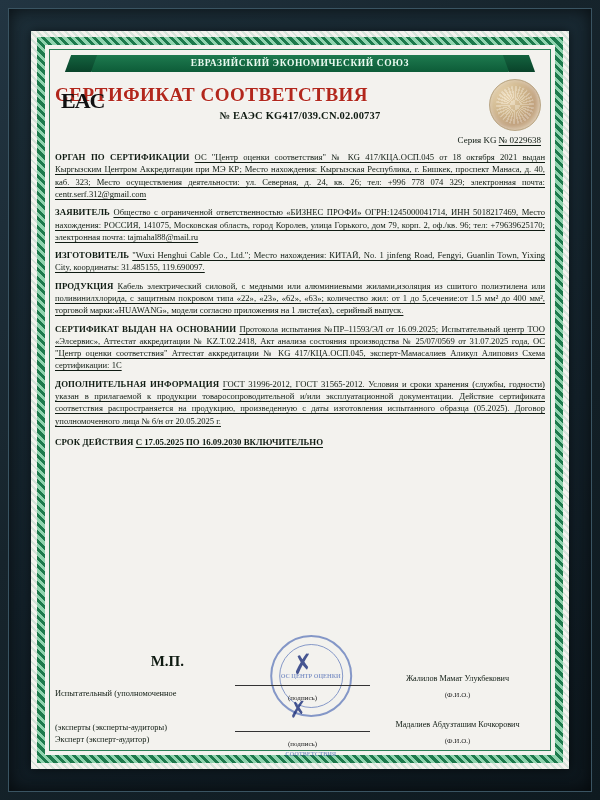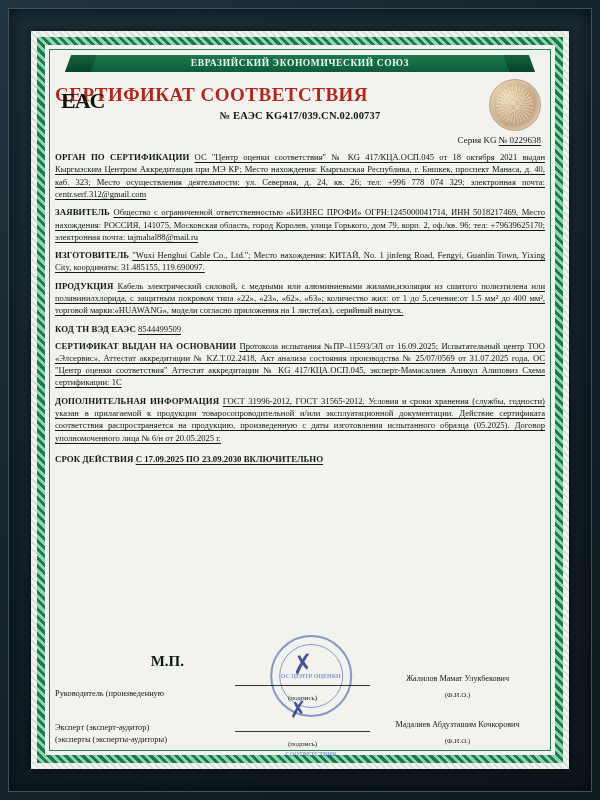--- a/index.html
+++ b/index.html
@@ -222,66 +222,62 @@
         <div class="block">
           <span class="lbl">ИЗГОТОВИТЕЛЬ</span>
           <span class="u">"Wuxi Henghui Cable Co., Ltd."; Место нахождения: КИТАЙ, No. 1 jinfeng Road, Fengyi, Guanlin Town, Yixing City, координаты: 31.485155, 119.690097.</span>
         </div>
 
         <div class="block">
           <span class="lbl">ПРОДУКЦИЯ</span>
           <span class="u">Кабель  электрический  силовой,  с  медными  или  алюминиевыми жилами,изоляция из сшитого полиэтилена или поливинилхлорида, с защитным покровом типа «22», «23», «62», «63»; количество жил: от 1 до 5,сечение:от 1.5 мм² до 400 мм², торговой марки:«HUAWANG», модели согласно приложения на 1 листе(ах), серийный выпуск.</span>
         </div>
 
-        <div class="oneline">
-          <span class="lbl">КОД ТН ВЭД ЕАЭС</span>
-          <span class="u">8544499509</span>
-        </div>
 
 
         <div class="block">
           <span class="lbl">СЕРТИФИКАТ ВЫДАН НА ОСНОВАНИИ</span>
           <span class="u">Протокола  испытания  №ПР–11593/ЭЛ от 16.09.2025; Испытательный центр ТОО «Элсервис», Аттестат аккредитации № KZ.Т.02.2418, Акт анализа  состояния  производства  №  25/07/0569  от  31.07.2025  года,  ОС  "Центр  оценки соответствия" Аттестат аккредитации № KG 417/КЦА.ОСП.045, эксперт-Мамасалиев Аликул Алиповиз Схема сертификации: 1С</span>
         </div>
 
         <div class="block">
           <span class="lbl">ДОПОЛНИТЕЛЬНАЯ ИНФОРМАЦИЯ</span>
           <span class="u">ГОСТ 31996-2012, ГОСТ 31565-2012. Условия и сроки хранения (службы, годности) указан в прилагаемой к продукции товаросопроводительной и/или эксплуатационной документации. Действие сертификата соответствия распространяется на продукцию, произведенную с даты изготовления испытанного образца (05.2025). Договор уполномоченного лица № б/н от 20.05.2025 г.</span>
         </div>
 
         <div class="validity">
           <span class="lbl">СРОК ДЕЙСТВИЯ</span>
-          <span class="u norm">С 17.09.2025 ПО 23.09.2030 ВКЛЮЧИТЕЛЬНО</span>
+          <span class="u norm">С 17.05.2025 ПО 16.09.2030 ВКЛЮЧИТЕЛЬНО</span>
         </div>
 
         <div class="sig">
 
           <div class="sigrow">
             <div class="left">
-              <div>Руководитель (произведенную</div>
+              <div>Испытательный (уполномоченное</div>
             </div>
             <div class="mid">
               <div class="mp">М.П.</div>
               <div class="stamp">
                 <div class="stamp-text">ОС ЦЕНТР ОЦЕНКИ СООТВЕТСТВИЯ</div>
               </div>
               <div class="scribble">✗</div>
               <div class="sigline"></div>
               <div class="caption">(подпись)</div>
             </div>
             <div class="right">
               <div class="person">Жалилов Мамат Улукбекович</div>
               <div class="caption">(Ф.И.О.)</div>
             </div>
           </div>
 
           <div class="sigrow">
             <div class="left">
+              <div>(эксперты (эксперты-аудиторы)</div>
               <div>Эксперт (эксперт-аудитор)</div>
-              <div>(эксперты (эксперты-аудиторы)</div>
             </div>
             <div class="mid">
               <div class="scribble2">✗</div>
               <div class="sigline"></div>
               <div class="caption">(подпись)</div>
             </div>
             <div class="right">
               <div class="person">Мадалиев Абдузташим Кочкорович</div>
               <div class="caption">(Ф.И.О.)</div>
             </div>

